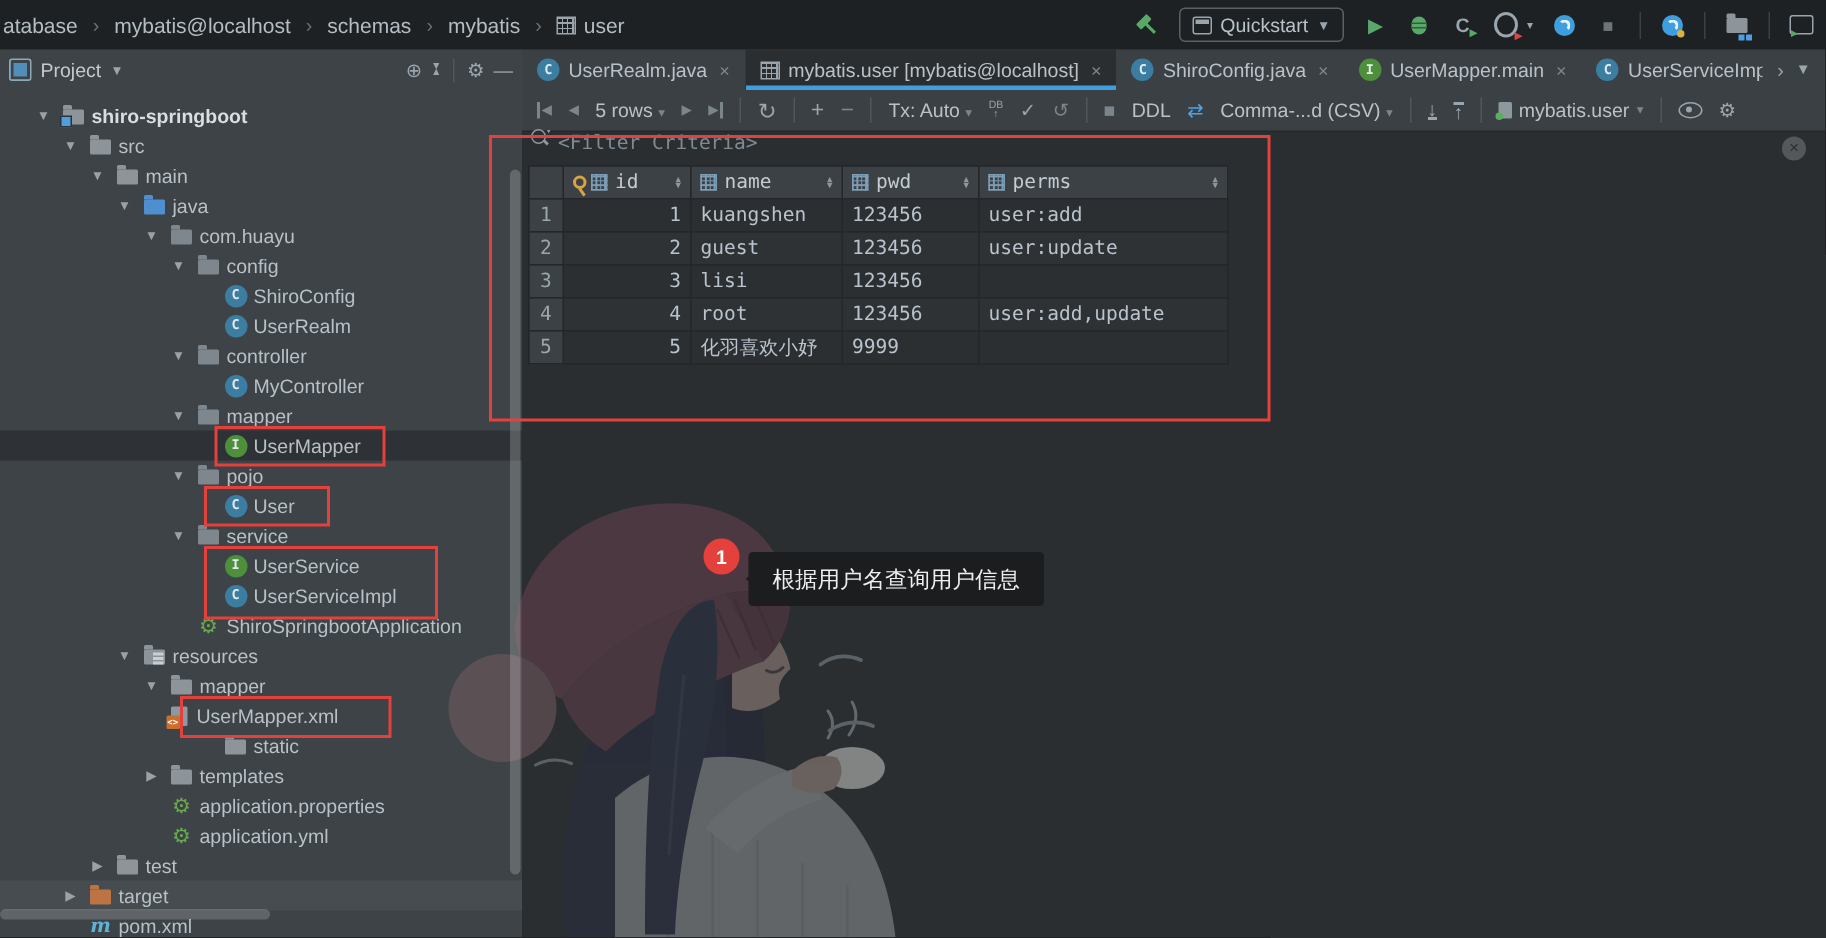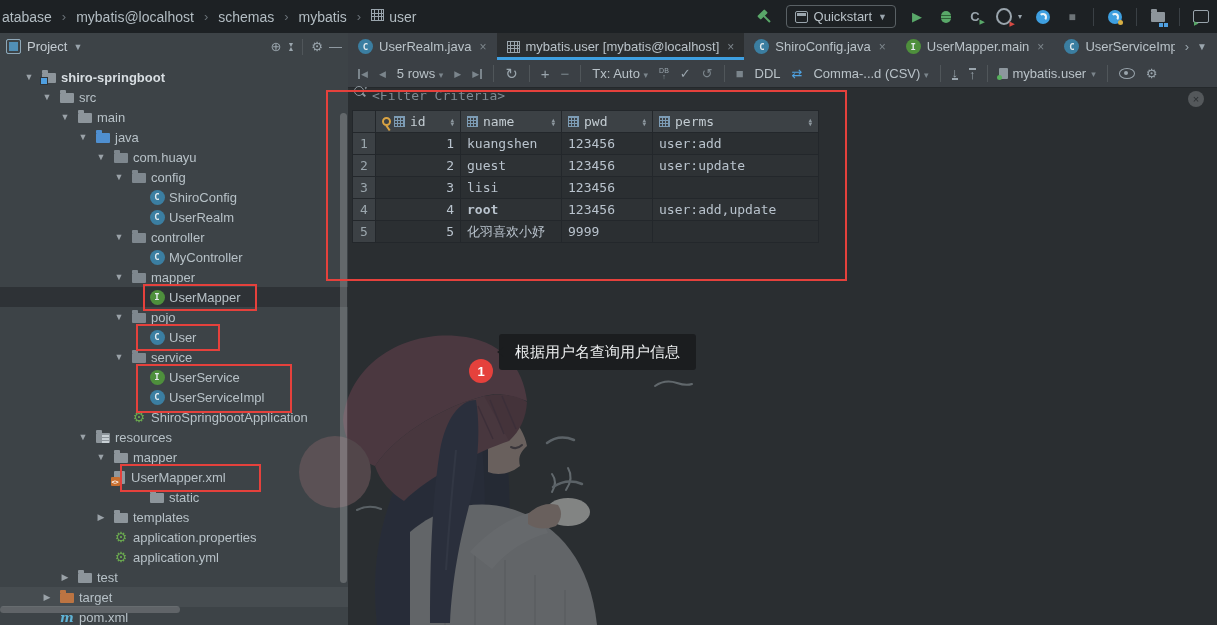--- a/index.html
+++ b/index.html
@@ -6,21 +6,21 @@
   #app{position:relative;width:1217px;height:625px;overflow:hidden;
        font-family:"Liberation Sans","DejaVu Sans",sans-serif;
        background:var(--editor-bg);user-select:none;}
   .mono{font-family:"DejaVu Sans Mono",monospace;}
 
   
   #breadcrumb-bar{position:absolute;left:0;top:0;width:1217px;height:33px;
     background:var(--breadcrumb-bg);display:flex;align-items:center;}
   #crumbs{display:flex;align-items:center;gap:4px;padding-left:2px;color:#b3bdc3;font-size:14px;}
   .bc-sep{color:#6a7278;font-size:13px;padding:0 6px;}
-  .bc-item{display:flex;align-items:flex-start;gap:5px;}
+  .bc-item{display:flex;align-items:center;gap:5px;}
   
   #main-toolbar{position:absolute;right:8px;top:0;height:33px;display:flex;align-items:center;gap:13px;}
   .tb-sep{width:1px;height:18px;background:#3a4045;}
   .run-config{display:flex;align-items:center;gap:6px;border:1px solid #5a6165;border-radius:4px;
      height:21px;padding:0 8px;color:#b9c2c8;font-size:13px;}
   .win-ic{width:11px;height:10px;border:1px solid #9aa5ad;border-radius:2px;position:relative;}
   .win-ic::before{content:"";position:absolute;left:1px;top:1px;right:1px;height:3px;background:#9aa5ad;}
   .ic16{width:16px;height:16px;position:relative;display:flex;align-items:center;justify-content:center;}
   .hammer{transform:rotate(-45deg);}
   .hammer::before{content:"";position:absolute;top:2px;left:3px;width:10px;height:5px;background:var(--run-green);border-radius:1px;}
@@ -133,21 +133,21 @@
   tr.alt td.cell{background:#2e3235;}
   td.num{text-align:right;}
 
   
   .redbox{position:absolute;border:2px solid var(--accent-red);z-index:40;pointer-events:none;}
   #girl{position:absolute;left:280px;top:300px;width:440px;height:325px;z-index:2;pointer-events:none;}
   #v-scroll{position:absolute;left:340px;top:113px;width:7px;height:470px;background:rgba(255,255,255,0.2);border-radius:4px;z-index:30;}
   #h-scroll{position:absolute;left:0px;top:606px;width:180px;height:7px;background:rgba(255,255,255,0.18);border-radius:4px;z-index:30;}
   #step-circle{position:absolute;left:469px;top:359px;width:24px;height:24px;border-radius:50%;background:var(--accent-red);
      color:#fff;display:flex;align-items:center;justify-content:center;font-size:13px;font-weight:bold;z-index:45;}
-  #tooltip{position:absolute;left:499px;top:334px;height:36px;background:var(--tooltip-bg);color:#eceeef;
+  #tooltip{position:absolute;left:499px;top:368px;height:36px;background:var(--tooltip-bg);color:#eceeef;
      display:flex;align-items:center;padding:0 16px;font-size:15px;border-radius:3px;z-index:45;}
   #tooltip::before{content:"";position:absolute;left:-7px;top:13px;border:5px solid transparent;border-right:7px solid var(--tooltip-bg);}
 </style>
 </head>
 <body>
 
 <div id="app">
 
   <div id="breadcrumb-bar">
     <div id="crumbs">
@@ -574,21 +574,21 @@
           <tr>
             <td class="rownum mono">3</td>
             <td class="cell num" style="width: 85px;">3</td>
             <td class="cell" style="width: 101px;">lisi</td>
             <td class="cell" style="width: 91px;">123456</td>
             <td class="cell" style="width: 166px;"></td>
           </tr>
           <tr class="alt">
             <td class="rownum mono">4</td>
             <td class="cell num" style="width: 85px;">4</td>
-            <td class="cell" style="width: 101px; font-weight: bold;">root</td>
+            <td class="cell" style="width: 101px;">root</td>
             <td class="cell" style="width: 91px;">123456</td>
             <td class="cell" style="width: 166px;">user:add,update</td>
           </tr>
           <tr>
             <td class="rownum mono">5</td>
             <td class="cell num" style="width: 85px;">5</td>
             <td class="cell" style="width: 101px;">化羽喜欢小妤</td>
             <td class="cell" style="width: 91px;">9999</td>
             <td class="cell" style="width: 166px;"></td>
           </tr>

